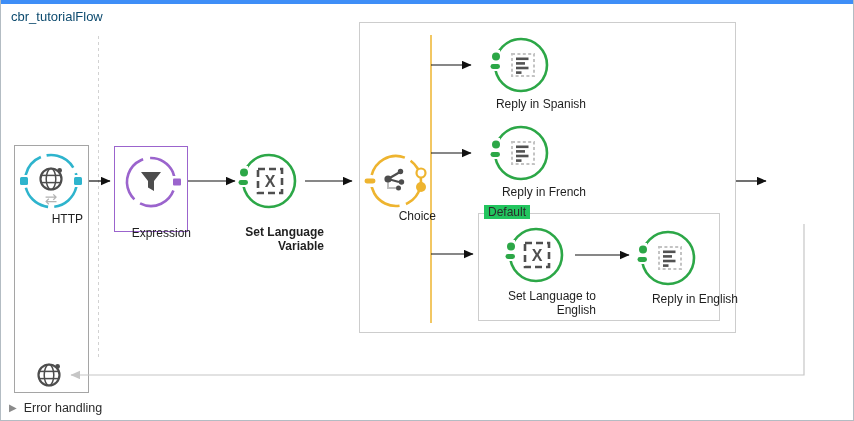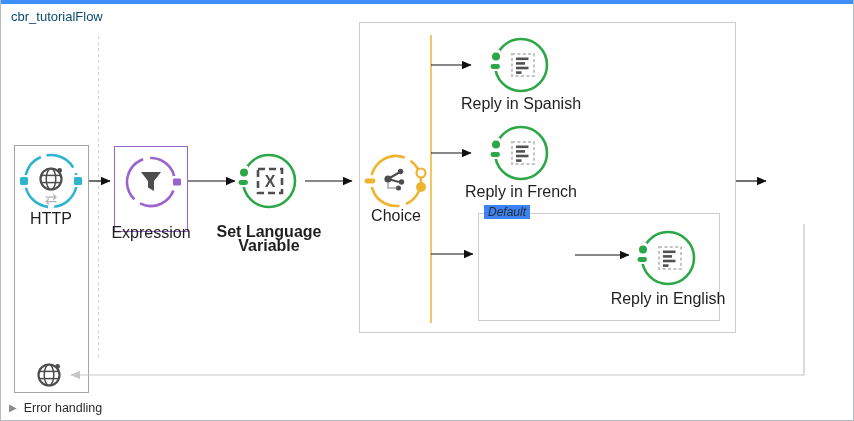--- a/index.html
+++ b/index.html
@@ -6,25 +6,25 @@
   .stage{position:relative;width:854px;height:421px;background:#ffffff;
          border-left:1px solid #b3bcc3;border-right:1px solid #b3bcc3;border-bottom:1px solid #b3bcc3;
          box-sizing:border-box;overflow:hidden;}
   .selbar{position:absolute;left:0;top:0;width:100%;height:4px;background:var(--c-selection,#3e8ef7);}
   .flow-title{position:absolute;left:10px;top:9px;font-size:13px;color:#0c4a6e;}
   .gbox{position:absolute;box-sizing:border-box;background:transparent;}
   .http-box{left:13px;top:145px;width:75px;height:248px;border:1px solid #a5a5a5;}
   .expr-box{left:113px;top:146px;width:74px;height:86px;border:1px solid var(--c-expression,#9b64cd);}
   .choice-box{left:358px;top:22px;width:377px;height:311px;border:1px solid #cdcdcd;}
   .default-box{left:477px;top:213px;width:242px;height:108px;border:1px solid #cdcdcd;}
-  .scope-label{position:absolute;left:483px;top:205px;background:#3b82f6;padding:0 4px;font-size:12px;color:#2b2b2b;z-index:4;font-style:italic;}
+  .scope-label{position:absolute;left:483px;top:205px;background:#22c55e;padding:0 4px;font-size:12px;color:#2b2b2b;z-index:4;}
   .layer{position:absolute;left:0;top:0;width:854px;height:421px;z-index:2;}
   .node{position:absolute;z-index:3;}
-  .nlabel{position:absolute;left:50%;transform:translateX(-50%);text-align:center;
-          font-size:16px;line-height:14px;color:#1f1f1f;white-space:normal;}
+  .nlabel{position:absolute;left:50%;transform:translateX(-50%);text-align:right;
+          font-size:12px;line-height:14px;color:#1f1f1f;white-space:normal;}
   .swap{position:absolute;left:0;top:42px;width:64px;text-align:center;color:#b4b4b4;font-size:15px;line-height:15px;}
   .ring{fill:#fff;stroke-width:2.6px;}
   .stroke-http{stroke:var(--c-http,#2eb4cd);}   .fill-http{fill:var(--c-http,#2eb4cd);}
   .stroke-event{stroke:var(--c-event,#2ca747);} .fill-event{fill:var(--c-event,#2ca747);}
   .stroke-choice{stroke:var(--c-choice,#eeb42f);} .fill-choice{fill:var(--c-choice,#eeb42f);}
   .stroke-logger{stroke:var(--c-logger,#5b6fd3);} .fill-logger{fill:var(--c-logger,#5b6fd3);}
   .stroke-expression{stroke:var(--c-expression,#9b64cd);} .fill-expression{fill:var(--c-expression,#9b64cd);}
   .conn{stroke:#111;stroke-width:1.2;fill:none;}
   .conn-gray{stroke:#c6c6c6;stroke-width:1.2;fill:none;}
   .sep-dashed{stroke:#d2d2d2;stroke-width:1;stroke-dasharray:3 3;}
@@ -171,20 +171,30 @@
     <svg width="64" height="64">
       <circle class="ring stroke-event" cx="32" cy="32" r="26"></circle>
       <rect x="0" y="17" width="11" height="21" fill="#fff"></rect>
       <circle class="fill-event" cx="7" cy="23.5" r="4"></circle>
       <rect class="fill-event" x="1.5" y="31" width="9.5" height="5" rx="2.4"></rect>
       <use href="#ic-payload" x="34" y="32"></use>
     </svg>
     <div class="nlabel" style="top:64px;width:130px;">Reply in French</div>
   </div>
 
+  <div class="node" style="left:503px;top:223px;width:64px;">
+    <svg width="64" height="64">
+      <circle class="ring stroke-event" cx="32" cy="32" r="26"></circle>
+      <rect x="0" y="17" width="11" height="21" fill="#fff"></rect>
+      <circle class="fill-event" cx="7" cy="23.5" r="4"></circle>
+      <rect class="fill-event" x="1.5" y="31" width="9.5" height="5" rx="2.4"></rect>
+      <use href="#ic-setvar" x="33" y="32"></use>
+    </svg>
+    <div class="nlabel" style="top:66px;width:120px;">Set Language to English</div>
+  </div>
 
   <div class="node" style="left:635px;top:226px;width:64px;">
     <svg width="64" height="64">
       <circle class="ring stroke-event" cx="32" cy="32" r="26"></circle>
       <rect x="0" y="17" width="11" height="21" fill="#fff"></rect>
       <circle class="fill-event" cx="7" cy="23.5" r="4"></circle>
       <rect class="fill-event" x="1.5" y="31" width="9.5" height="5" rx="2.4"></rect>
       <use href="#ic-payload" x="34" y="32"></use>
     </svg>
     <div class="nlabel" style="top:66px;width:140px;">Reply in English</div>

